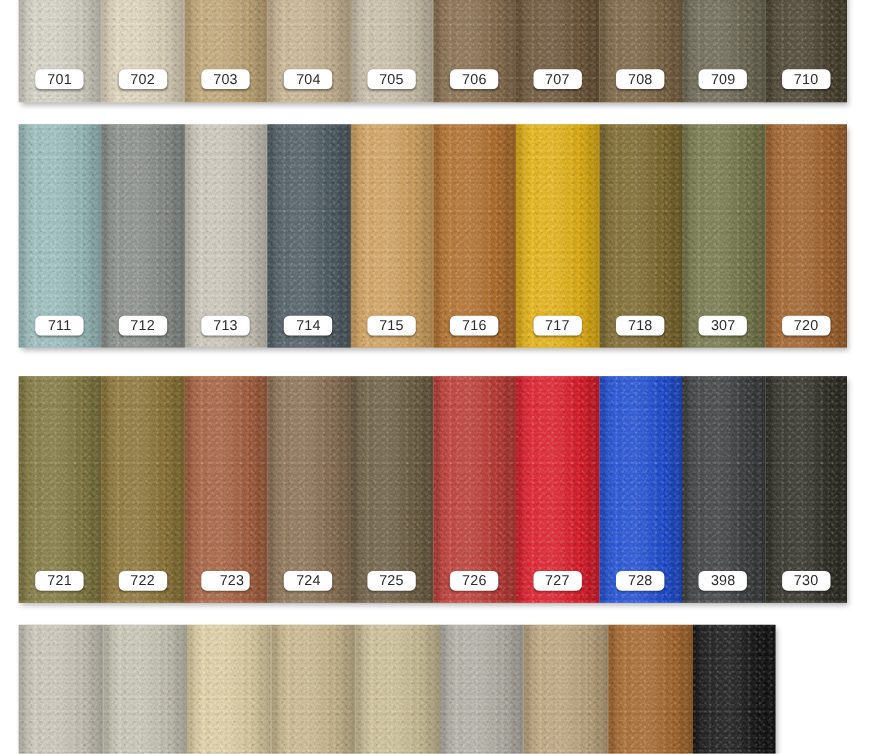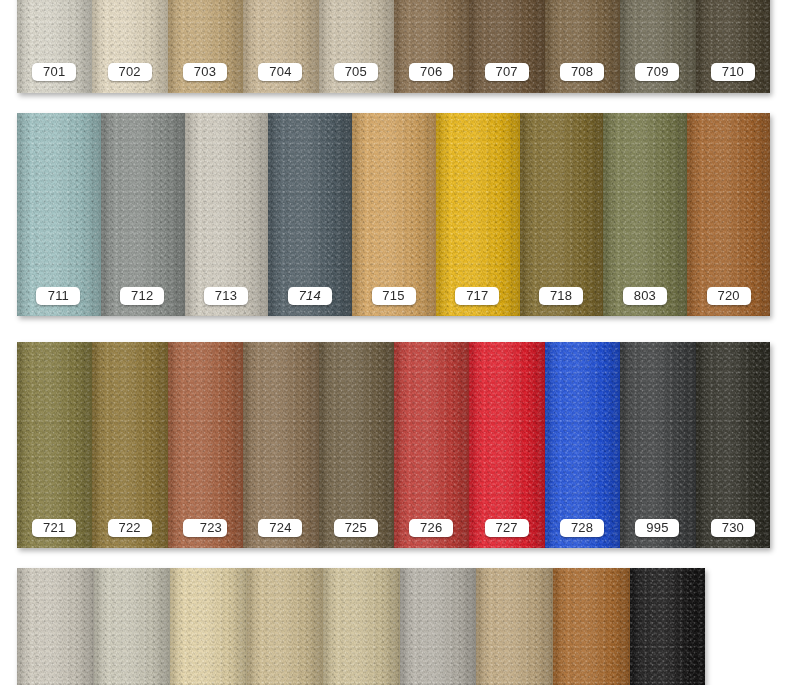--- a/index.html
+++ b/index.html
@@ -156,44 +156,49 @@
       <div class="swatch" style="background: rgb(139, 144, 140);">
         <div class="grain"></div>
         <div class="sheen"></div>
         <div class="label" style="bottom: 11px;">712</div>
       </div>
       <div class="swatch">
         <div class="grain"></div>
         <div class="sheen"></div>
         <div class="label" style="bottom: 11px;">713</div>
       </div>
-      <div class="swatch" style="background: rgb(79, 93, 101); font-style: italic;">
+      <div class="swatch" style="background: rgb(79, 93, 101);">
         <div class="grain"></div>
         <div class="sheen"></div>
         <div class="label" style="bottom: 11px;">714</div>
       </div>
       <div class="swatch" style="background: rgb(213, 164, 95);">
         <div class="grain"></div>
         <div class="sheen"></div>
         <div class="label" style="bottom: 11px;">715</div>
       </div>
+      <div class="swatch" style="background: rgb(181, 112, 42);">
+        <div class="grain"></div>
+        <div class="sheen"></div>
+        <div class="label" style="bottom: 11px;">716</div>
+      </div>
       <div class="swatch" style="background: rgb(232, 180, 16);">
         <div class="grain"></div>
         <div class="sheen"></div>
         <div class="label" style="bottom: 11px;">717</div>
       </div>
       <div class="swatch" style="background: rgb(126, 106, 44);">
         <div class="grain"></div>
         <div class="sheen"></div>
         <div class="label" style="bottom: 11px;">718</div>
       </div>
       <div class="swatch" style="background: rgb(119, 121, 74);">
         <div class="grain"></div>
         <div class="sheen"></div>
-        <div class="label" style="bottom: 11px;">803</div>
+        <div class="label" style="bottom: 11px;">307</div>
       </div>
       <div class="swatch" style="background: rgb(164, 99, 42);">
         <div class="grain"></div>
         <div class="sheen"></div>
         <div class="label" style="bottom: 11px;">720</div>
       </div>
     </div>
     <div class="swatch-row" style="left: 17px; top: 342px; width: 753px; height: 206px;">
       <div class="swatch" style="background: rgb(131, 122, 63);">
         <div class="grain"></div>
@@ -231,21 +236,21 @@
         <div class="label" style="bottom: 11px;">727</div>
       </div>
       <div class="swatch" style="background: #1d4ed8;">
         <div class="grain"></div>
         <div class="sheen"></div>
         <div class="label" style="bottom: 11px;">728</div>
       </div>
       <div class="swatch" style="background: rgb(60, 62, 63);">
         <div class="grain"></div>
         <div class="sheen"></div>
-        <div class="label" style="bottom: 11px;">995</div>
+        <div class="label" style="bottom: 11px;">398</div>
       </div>
       <div class="swatch" style="background: rgb(47, 46, 37);">
         <div class="grain"></div>
         <div class="sheen"></div>
         <div class="label" style="bottom: 11px;">730</div>
       </div>
     </div>
     <div class="swatch-row" style="left: 17px; top: 568px; width: 688px; height: 120px;">
       <div class="swatch" style="background: rgb(205, 200, 187);">
         <div class="grain"></div>

